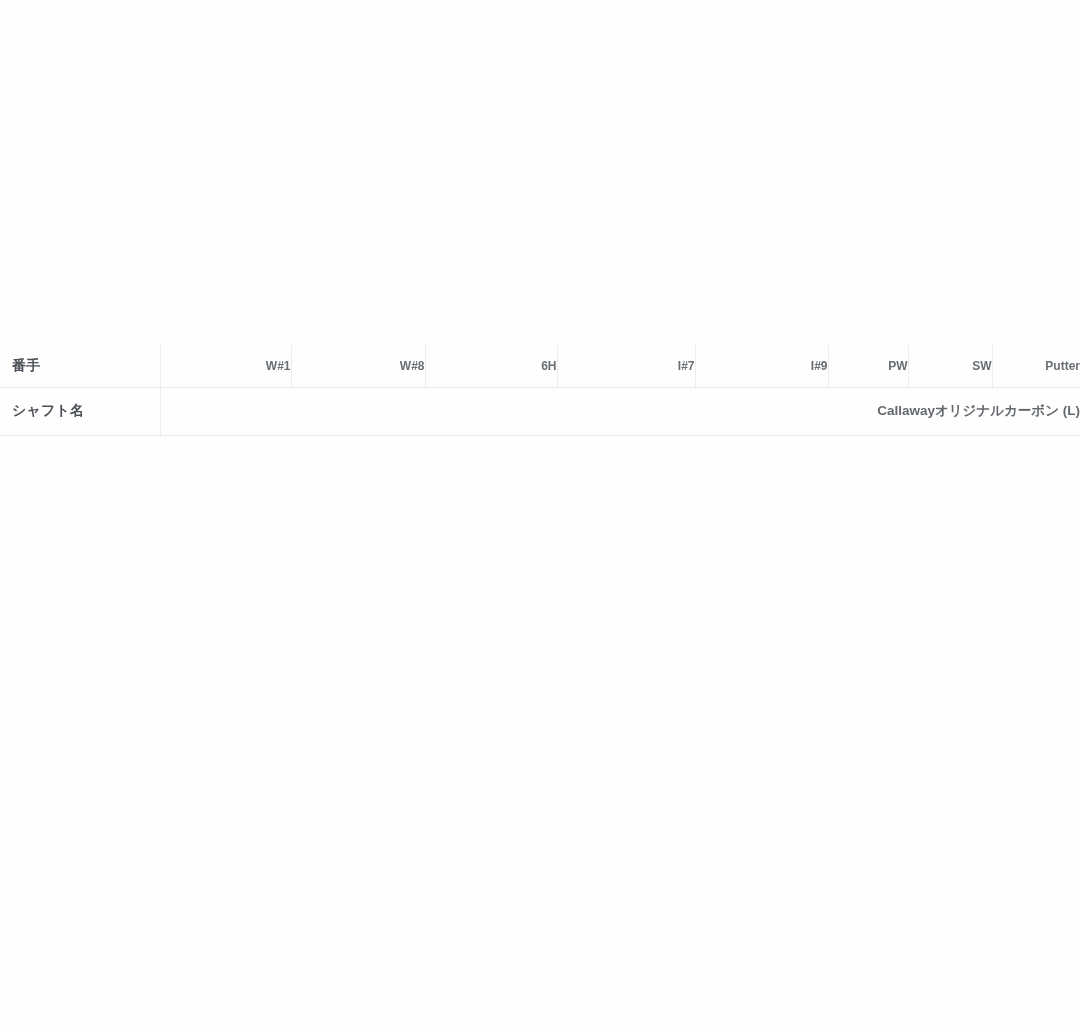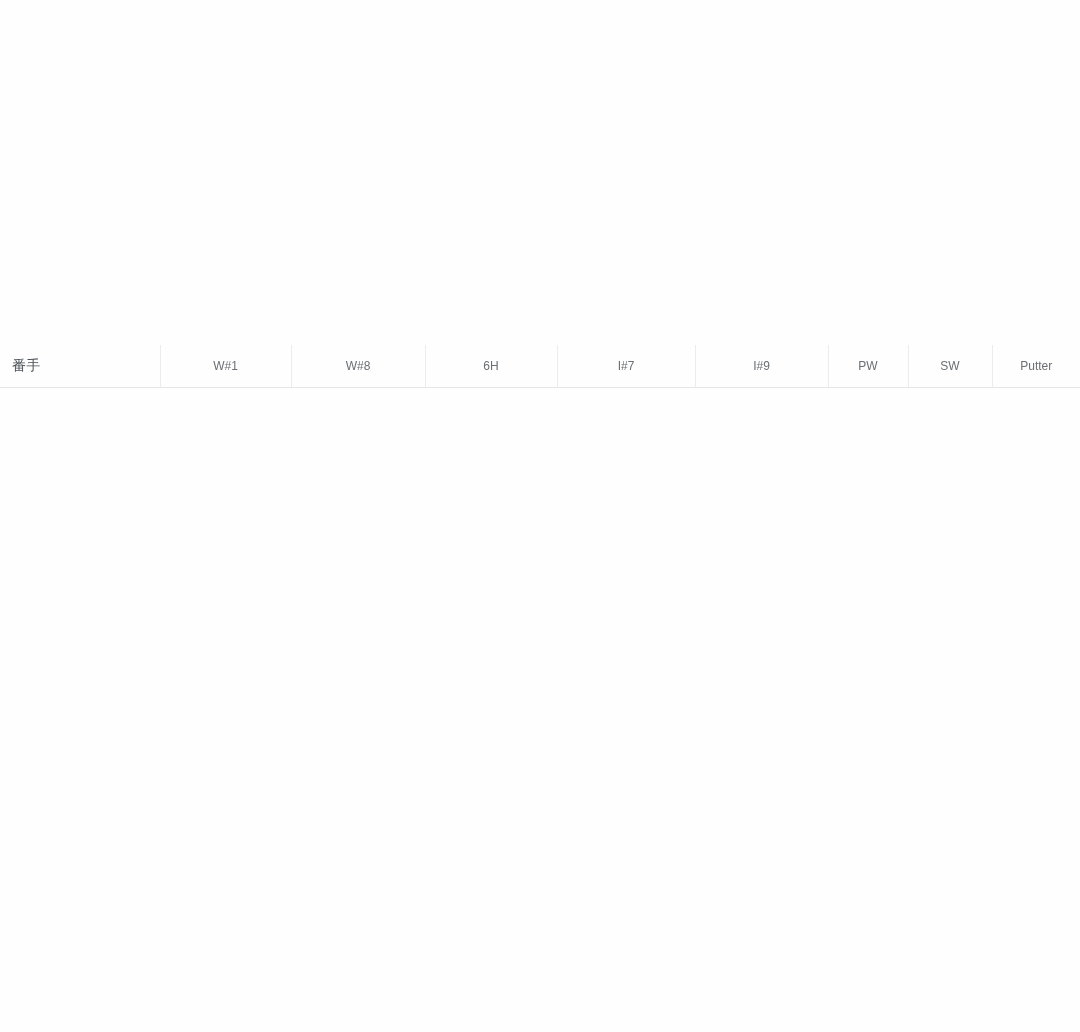--- a/index.html
+++ b/index.html
@@ -23,39 +23,39 @@
     width:1080px;
   }
   table.spec{
     width:1080px;
     border-collapse:collapse;
     table-layout:fixed;
   }
   table.spec td,table.spec th{
     border-bottom:1px solid var(--border-h);
     vertical-align:middle;
-    font-weight:normal;
+    font-weight:bold;
     overflow:hidden;
     white-space:nowrap;
   }
   
   tr.header-row{height:42px;}
   tr.data-row{height:48px;}
   
   .cell-label{
     text-align:left;
     padding-left:12px;
     font-size:14px;
     font-weight:600;
     color:var(--label-color);
     letter-spacing:0.2px;
   }
   
   .cell-value{
-    text-align:center;
+    text-align:right;
     font-size:12.5px;
     color:var(--value-color);
     border-left:1px solid var(--border-v);
   }
   tr.header-row .cell-value{font-size:12px;color:#6a6f74;}
   
   tbody tr.data-row:nth-child(1) .cell-value,
   tbody tr.data-row:nth-child(2) .cell-value{
     font-size:13.5px;
   }
@@ -83,15 +83,19 @@
           <th class="cell-value">W#8</th>
           <th class="cell-value">6H</th>
           <th class="cell-value">I#7</th>
           <th class="cell-value">I#9</th>
           <th class="cell-value">PW</th>
           <th class="cell-value">SW</th>
           <th class="cell-value">Putter</th>
         </tr>
     </thead>
     <tbody>
+        <tr class="data-row">
+          <td class="cell-label">シャフト名</td>
+          <td class="cell-value" colspan="8">Callawayオリジナルカーボン (L)</td>
+        </tr>
       </tbody>
   </table>
 </div>
 
 </body></html>

